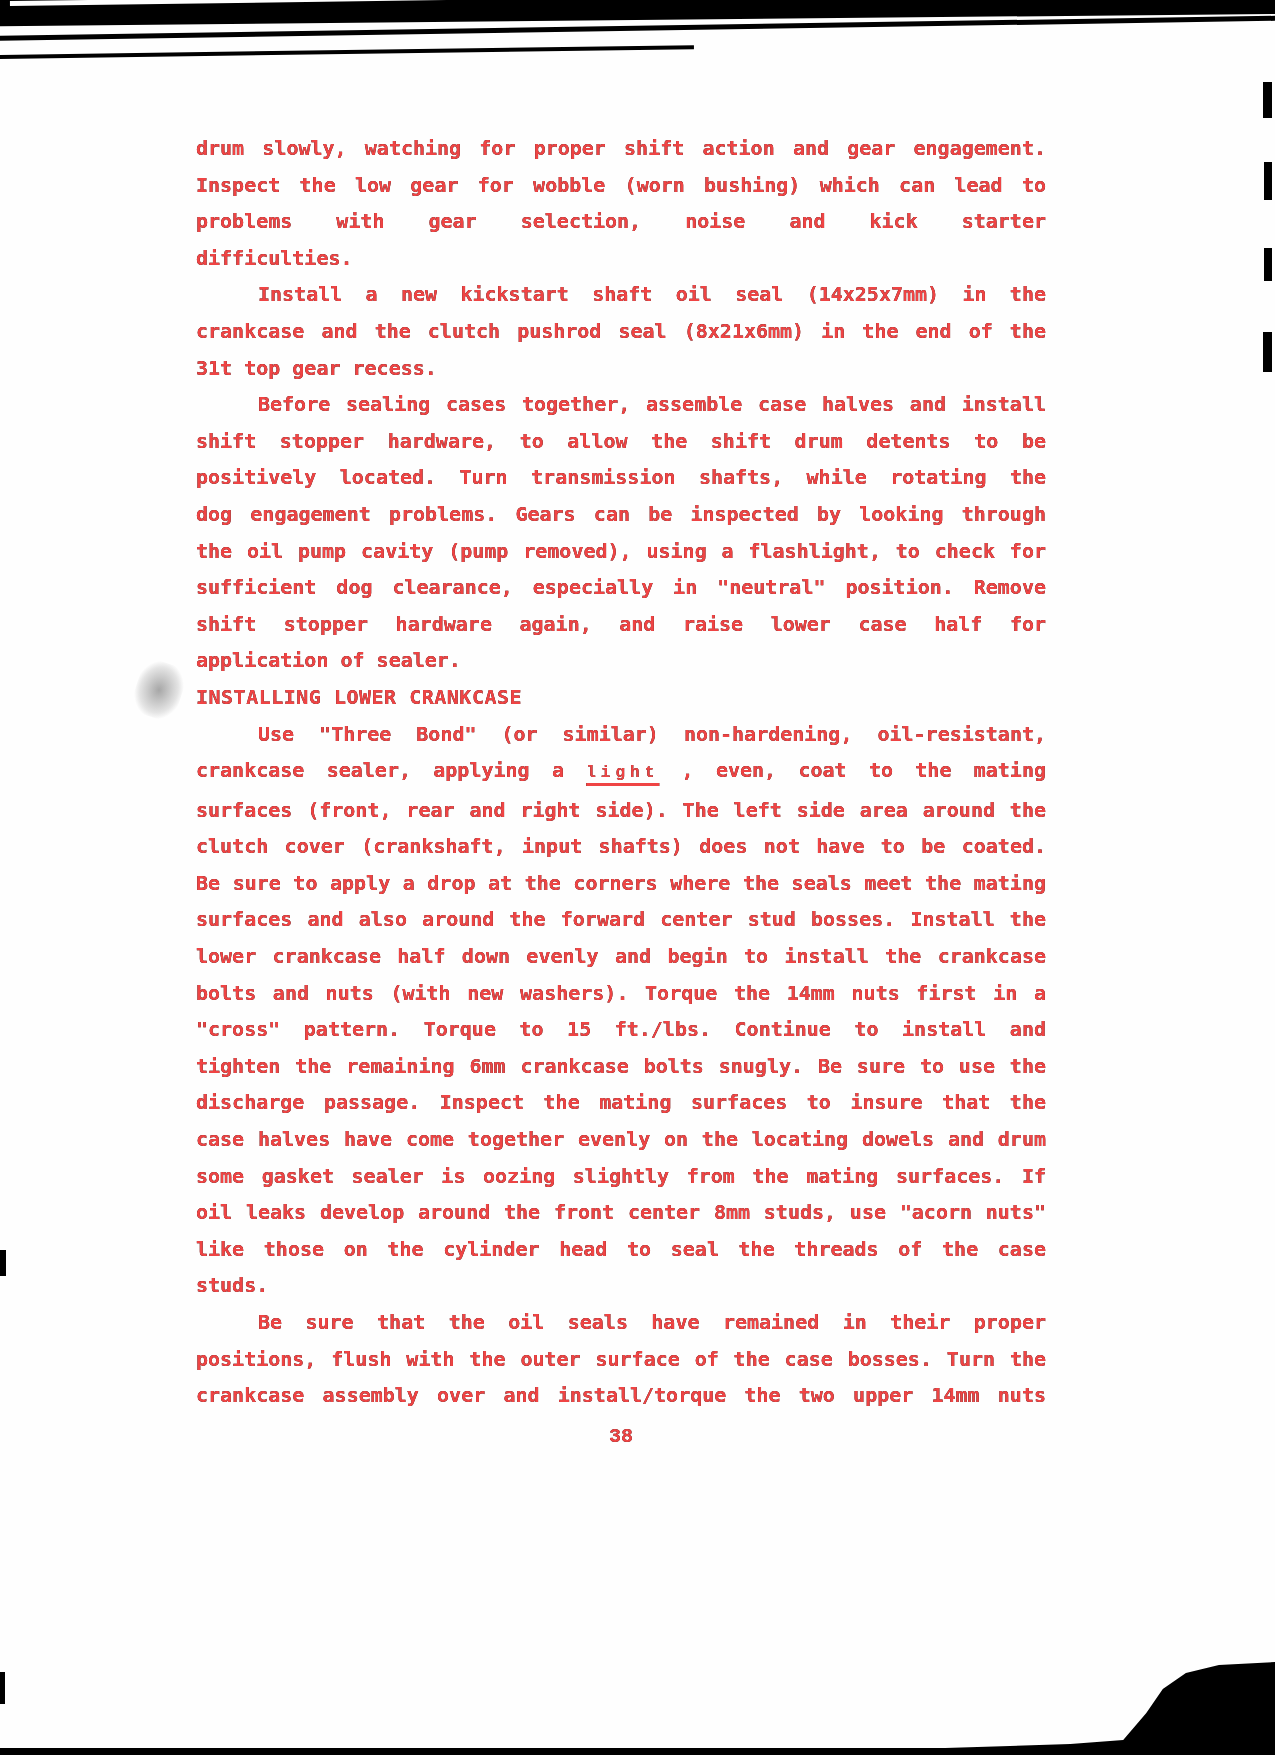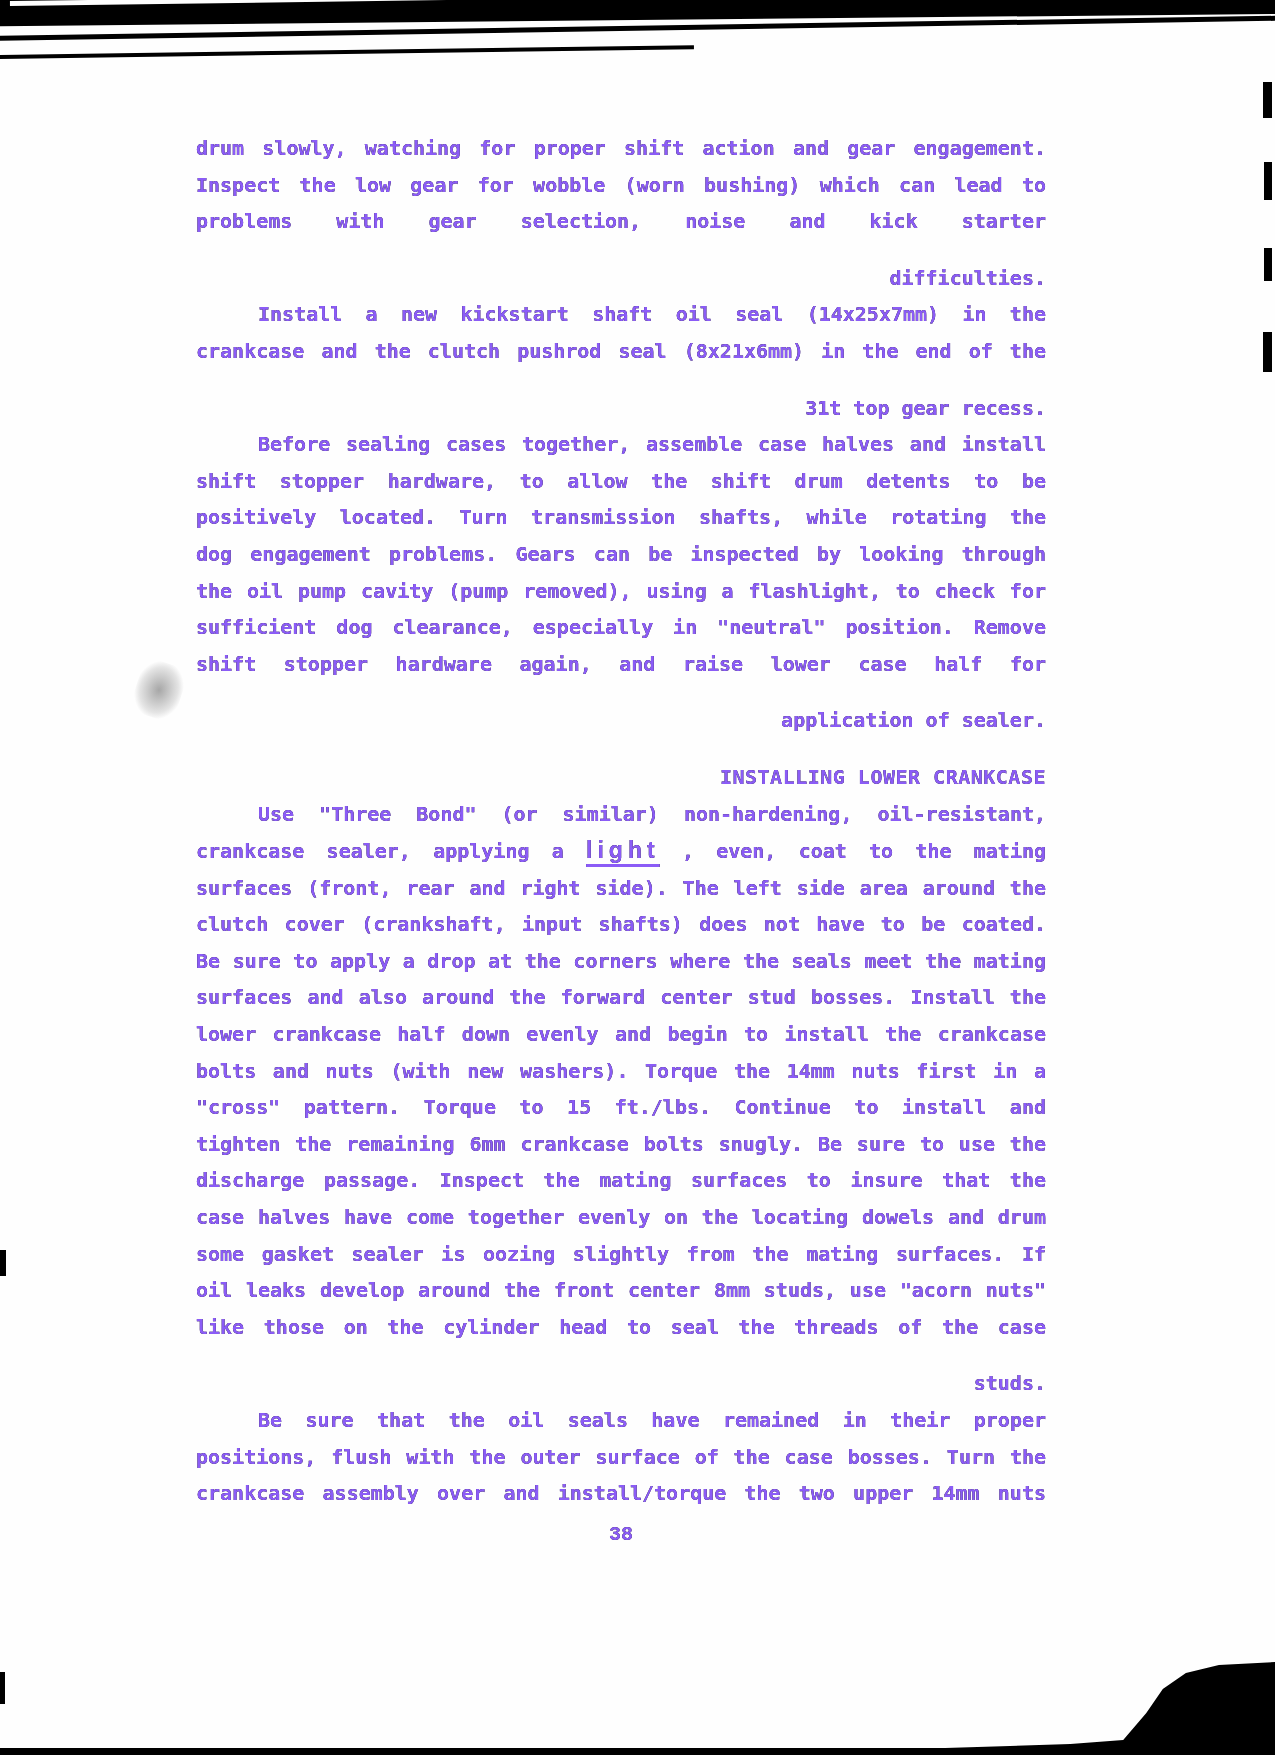--- a/index.html
+++ b/index.html
@@ -2,39 +2,39 @@
 <html><head>
 <meta charset="utf-8">
 <style>
   html,body{margin:0;padding:0;background:#e8e8e8;}
   .page{
     position:relative;
     width:1275px;height:1755px;
     background:#fefefe;
     overflow:hidden;
     font-family:"DejaVu Sans Mono","Liberation Mono",monospace;
-    color:#8b5cf6;
+    color:#ef4444;
   }
   .text{
     position:absolute;
     left:196px;top:130px;width:850px;
     font-size:20px;
     line-height:36.6px;
     font-weight:bold;
     text-shadow:0 0 0.5px #000;
   }
   .line{white-space:normal;}
   .j{text-align:justify;text-align-last:justify;}
-  .e{text-align:right;margin-top:20px;}
+  .e{text-align:left;}
   .ind{padding-left:62px;}
   .heading{letter-spacing:0.5px;}
   .em-word{
-    font-family:Liberation Sans, sans-serif;
+    font-family:Liberation Mono, monospace;
     letter-spacing:5px;
-    font-size:23px;
+    font-size:16px;
     text-decoration:underline;
     text-decoration-thickness:3px;
     text-underline-offset:6px;
   }
   .u{
     text-decoration-thickness:3px;
     text-underline-offset:7px;
   }
   .pagenum{
     text-align:center;

